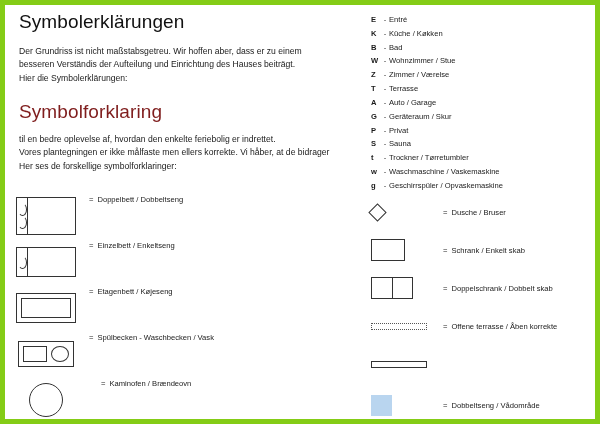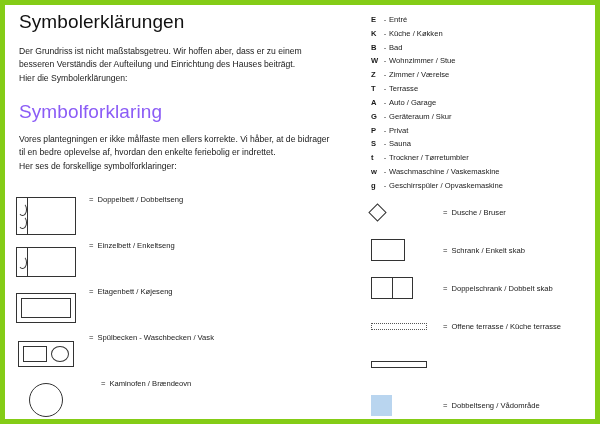--- a/index.html
+++ b/index.html
@@ -36,21 +36,21 @@
     font-weight: 400;
     letter-spacing: 0.1px;
     margin: 0 0 12px 0;
     color: #111;
   }
   .title-da {
     font-size: 19px;
     font-weight: 400;
     letter-spacing: 0.1px;
     margin: 16px 0 10px 0;
-    color: #8b5cf6;
+    color: #7f1d1d;
   }
   .para {
     font-size: 8.6px;
     line-height: 1.55;
     color: #1a1a1a;
     margin: 0 0 4px 0;
     max-width: 322px;
   }
   .para-line {
     display: block;
@@ -281,22 +281,22 @@
 
   <div class="left-col">
     <h1 class="title-de">Symbolerklärungen</h1>
     <p class="para">
       <span class="para-line">Der Grundriss ist nicht maßstabsgetreu. Wir hoffen aber, dass er zu einem</span>
       <span class="para-line">besseren Verständis der Aufteilung und Einrichtung des Hauses beiträgt.</span>
       <span class="para-line">Hier die Symbolerklärungen:</span>
     </p>
     <h1 class="title-da">Symbolforklaring</h1>
     <p class="para">
+      <span class="para-line">til en bedre oplevelse af, hvordan den enkelte feriebolig er indrettet.</span>
       <span class="para-line">Vores plantegningen er ikke målfaste men ellers korrekte. Vi håber, at de bidrager</span>
-      <span class="para-line">til en bedre oplevelse af, hvordan den enkelte feriebolig er indrettet.</span>
       <span class="para-line">Her ses de forskellige symbolforklaringer:</span>
     </p>
   </div>
 
   <div class="abbr-list">
     <div class="abbr-row">
       <span class="abbr-key">E</span>
       <span class="abbr-dash">-</span>
       <span class="abbr-val">Entré</span>
     </div>
@@ -452,21 +452,21 @@
       <div class="sym-label">
         <span class="eq">=</span><span>Doppelschrank / Dobbelt skab</span>
       </div>
     </div>
 
     <div class="sym-row-r">
       <div class="sym-box-r">
         <div class="dotted-terr"></div>
       </div>
       <div class="sym-label">
-        <span class="eq">=</span><span>Offene terrasse / Küche terrasse</span>
+        <span class="eq">=</span><span>Offene terrasse / Åben korrekte</span>
       </div>
     </div>
 
     <div class="sym-row-r">
       <div class="sym-box-r">
         <div class="covered-terr"></div>
       </div>
     </div>
 
     <div class="sym-row-r" style="height:44px;">

